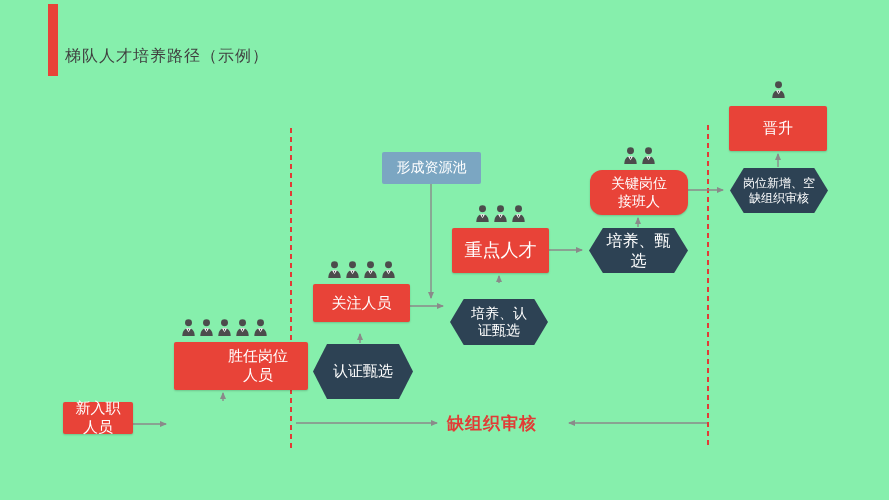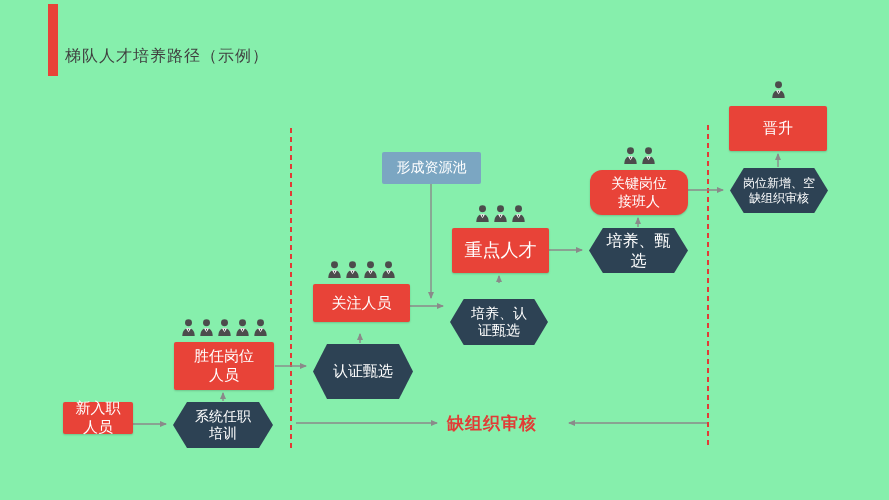--- a/index.html
+++ b/index.html
@@ -16,21 +16,21 @@
     position:absolute;display:flex;align-items:center;justify-content:center;
     color:#fff;text-align:center;line-height:1.25;
   }
   .node .lbl{white-space:pre-line;}
   .red-box{background:var(--red);border-radius:2px;box-shadow:0 1px 2px rgba(0,0,0,.18);}
   .hex{background:var(--dark);clip-path:polygon(0% 50%,14% 0%,86% 0%,100% 50%,86% 100%,14% 100%);}
   .pool{background:var(--steel_blue);border-radius:2px;}
   
   #node-new-hire{left:63px;top:402px;width:70px;height:32px;font-size:15px;}
   #node-system-training{left:173px;top:402px;width:100px;height:46px;font-size:14px;}
-  #node-competent-staff{left:174px;top:342px;width:100px;height:48px;font-size:15px;}
+  #node-competent-staff{left:174px;top:342px;width:100px;height:48px;font-size:15px;padding-left:34px;}
   #node-cert-selection{left:313px;top:344px;width:100px;height:55px;font-size:15px;}
   #node-watch-list{left:313px;top:284px;width:97px;height:38px;font-size:15px;}
   #node-train-cert-selection{left:450px;top:284px;width:98px;height:46px;font-size:14px;margin-top:15px;}
   #node-key-talent{left:452px;top:228px;width:97px;height:45px;font-size:18px;}
   #node-train-selection{left:589px;top:228px;width:99px;height:45px;font-size:16px;}
   #node-successor{left:590px;top:170px;width:98px;height:45px;font-size:14px;border-radius:12px;}
   #node-position-audit{left:730px;top:168px;width:98px;height:45px;font-size:12px;}
   #node-promotion{left:729px;top:106px;width:98px;height:45px;font-size:15px;}
   #node-resource-pool{left:382px;top:152px;width:99px;height:32px;font-size:14px;}
   
@@ -81,24 +81,20 @@
     <line class="conn" x1="688" y1="190" x2="723" y2="190" marker-end="url(#ah)"></line>
     <line class="conn" x1="778" y1="167" x2="778" y2="154" marker-end="url(#ah)"></line>
     <line class="conn" x1="296" y1="423" x2="437" y2="423" marker-end="url(#ah)"></line>
     <line class="conn" x1="707" y1="423" x2="569" y2="423" marker-end="url(#ah)"></line>
   </svg>
 
   <div class="node red-box" id="node-new-hire">
     <span class="lbl">新入职
 人员</span>
   </div>
-  <div class="node hex" id="node-system-training">
-    <span class="lbl">系统任职
-培训</span>
-  </div>
   <div class="node red-box" id="node-competent-staff">
     <span class="lbl">胜任岗位
 人员</span>
   </div>
   <div class="node hex" id="node-cert-selection">
     <span class="lbl">认证甄选</span>
   </div>
   <div class="node red-box" id="node-watch-list">
     <span class="lbl">关注人员</span>
   </div>

